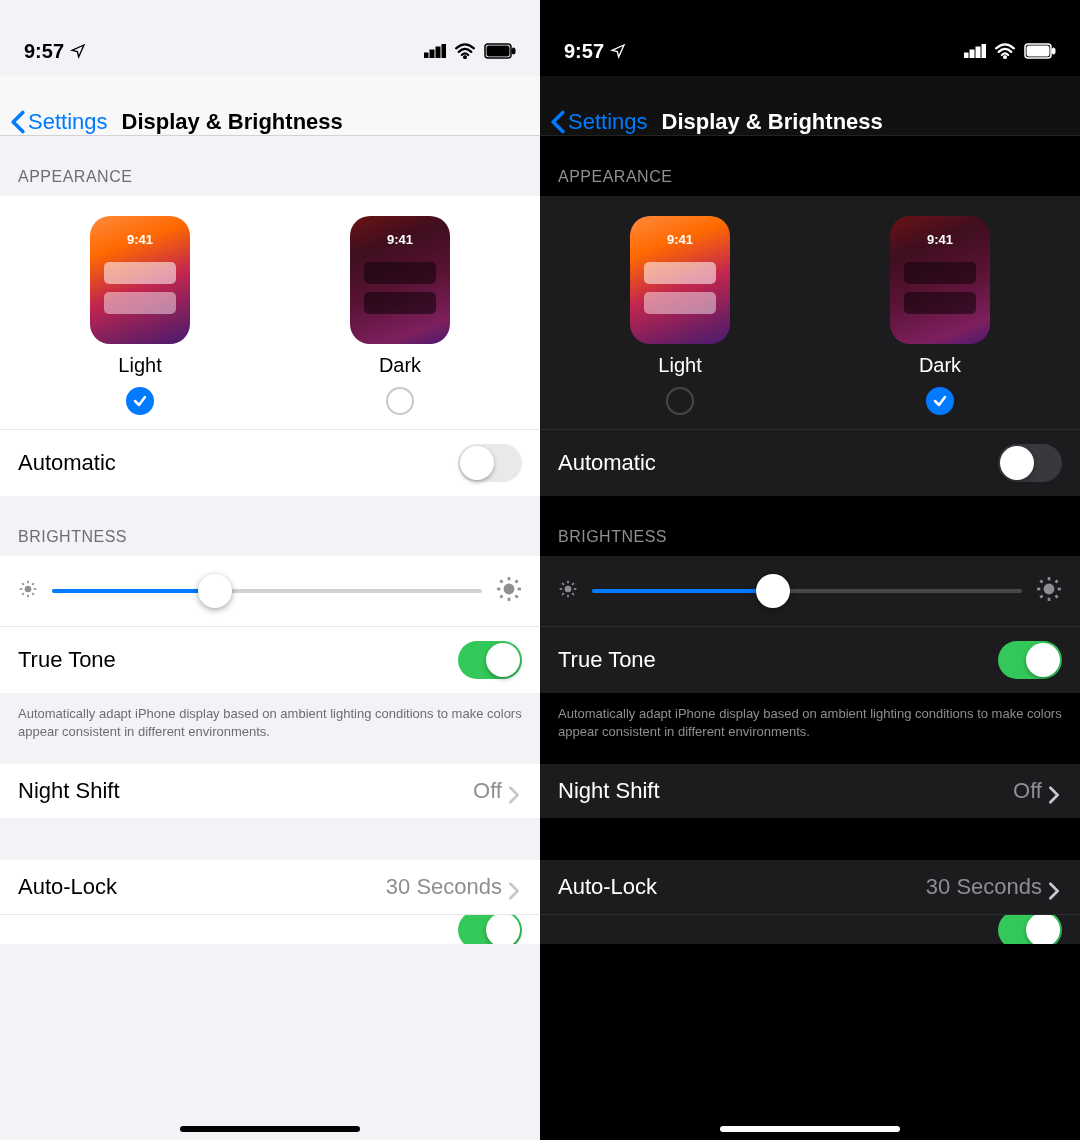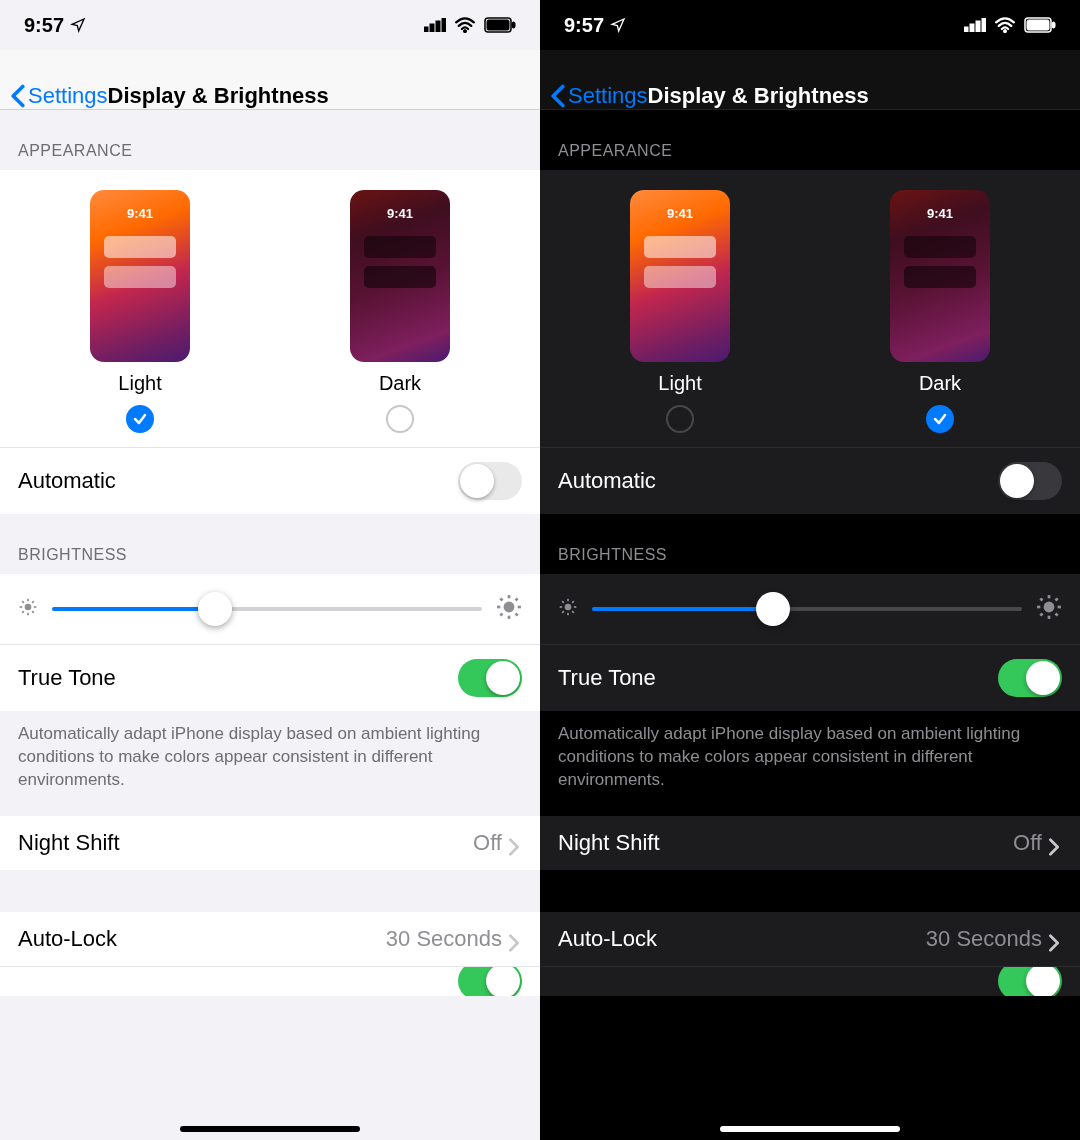--- a/index.html
+++ b/index.html
@@ -4,34 +4,34 @@
 <style>
   * { box-sizing: border-box; margin: 0; padding: 0; font-family: -apple-system, "Helvetica Neue", Arial, sans-serif; -webkit-font-smoothing: antialiased; }
   html, body { width: 1080px; height: 1140px; overflow: hidden; }
   body { display: flex; }
 
   .pane { width: 540px; height: 1140px; position: relative; display:flex; flex-direction:column; }
   .light { background:#f2f2f7; color:#000; }
   .dark  { background:#000;    color:#fff; }
 
   
-  .status { height:50px; display:flex; align-items:center; justify-content:space-between; padding:0 24px; font-weight:600; font-size:20px; }
+  .status { height:50px; display:flex; align-items:center; justify-content:space-between; padding:0 24px; font-weight:600; font-size:20px;margin-top:26px; }
   .status .time { display:flex; align-items:center; gap:6px; }
   .status .right { display:flex; align-items:center; gap:8px; }
   .loc-icon svg, .sig-icon svg, .wifi-icon svg, .bat-icon svg { display:block; }
   .light .status svg { fill:#000; stroke:#000; }
   .dark  .status svg { fill:#fff; stroke:#fff; }
 
   
   .nav { height:60px; display:flex; align-items:flex-end; padding:0 10px; border-bottom:1px solid; }
   .light .nav { background:#f8f8f8; border-color:#d1d1d6; }
   .dark  .nav { background:#111;   border-color:#222; }
   .back { display:flex; align-items:center; color:#007aff; font-size:22px; gap:2px; }
   .back svg { stroke:#007aff; }
-  .title { font-size:22px; font-weight:700; }
+  .title { font-size:22px; font-weight:700; margin-left:14px; }
 
   
   .sect-head { font-size:16px; letter-spacing:0.5px; padding:32px 18px 10px; text-transform:uppercase; }
   .light .sect-head { color:#6d6d72; }
   .dark  .sect-head { color:#8e8e93; }
 
   
   .cell-group { }
   .light .cell-group { background:#fff; }
   .dark  .cell-group { background:#1c1c1e; }
@@ -39,21 +39,21 @@
   .cell + .cell, .sep-top { border-top:1px solid; }
   .light .cell + .cell, .light .sep-top { border-color:#e5e5ea; }
   .dark  .cell + .cell, .dark  .sep-top { border-color:#2c2c2e; }
   .cell .detail { color:#8e8e93; display:flex; align-items:center; gap:6px; }
   .chevron-right { width:14px; height:14px; }
   .chevron-right svg { stroke:#c7c7cc; }
 
   
   .appearance { display:flex; justify-content:space-around; padding:20px 10px 14px; }
   .appearance-option { display:flex; flex-direction:column; align-items:center; gap:10px; }
-  .thumb { width:100px; height:172px; border-radius:14px; position:relative; overflow:hidden; }
+  .thumb { width:100px; height:128px; border-radius:20px; position:relative; overflow:hidden; }
   .thumb .t-time { position:absolute; top:16px; width:100%; text-align:center; color:#fff; font-size:13px; font-weight:600;}
   .thumb .t-box1, .thumb .t-box2 { position:absolute; left:14px; width:72px; height:22px; border-radius:5px; }
   .thumb .t-box1 { top:46px; }
   .thumb .t-box2 { top:76px; }
   .thumb-light { background: linear-gradient(160deg,#ff8a3c 0%,#ff6a00 25%,#c2264e 55%,#6e1e62 85%,#4a1b70 100%); }
   .thumb-light .t-box1 { background: rgba(255,255,255,0.55); }
   .thumb-light .t-box2 { background: rgba(255,255,255,0.45); }
   .thumb-dark { background: linear-gradient(160deg,#6a1313 0%,#3f0e1f 25%,#5a1335 55%,#7e1f5e 85%,#4a1b70 100%); }
   .thumb-dark .t-box1 { background: rgba(0,0,0,0.45); }
   .thumb-dark .t-box2 { background: rgba(0,0,0,0.50); }
@@ -76,21 +76,21 @@
   .slider-row { display:flex; align-items:center; gap:14px; padding:20px 18px; }
   .slider { flex:1; height:4px; border-radius:2px; position:relative; }
   .light .slider { background:#d1d1d6; }
   .dark  .slider { background:#48484a; }
   .slider .fill { position:absolute; left:0; top:0; bottom:0; background:#007aff; border-radius:2px; }
   .slider .sknob { position:absolute; top:50%; transform:translate(-50%,-50%); width:34px; height:34px; border-radius:50%; background:#fff; box-shadow:0 2px 6px rgba(0,0,0,0.35); }
   .sun-icon svg { fill:#8e8e93; }
   .dark .sun-icon svg { fill:#8e8e93; }
 
   
-  .note { font-size:17px; line-height:1.35; padding:12px 18px 24px; }
+  .note { font-size:13px; line-height:1.35; padding:12px 18px 24px; }
   .light .note { color:#6d6d72; background:#f2f2f7; }
   .dark  .note { color:#8e8e93; background:#000; }
 
   
   .gap { height:42px; }
   .light .gap { background:#f2f2f7; }
   .dark  .gap { background:#000; }
 
   
   .home { position:absolute; bottom:8px; left:50%; transform:translateX(-50%); width:180px; height:6px; border-radius:3px; }

